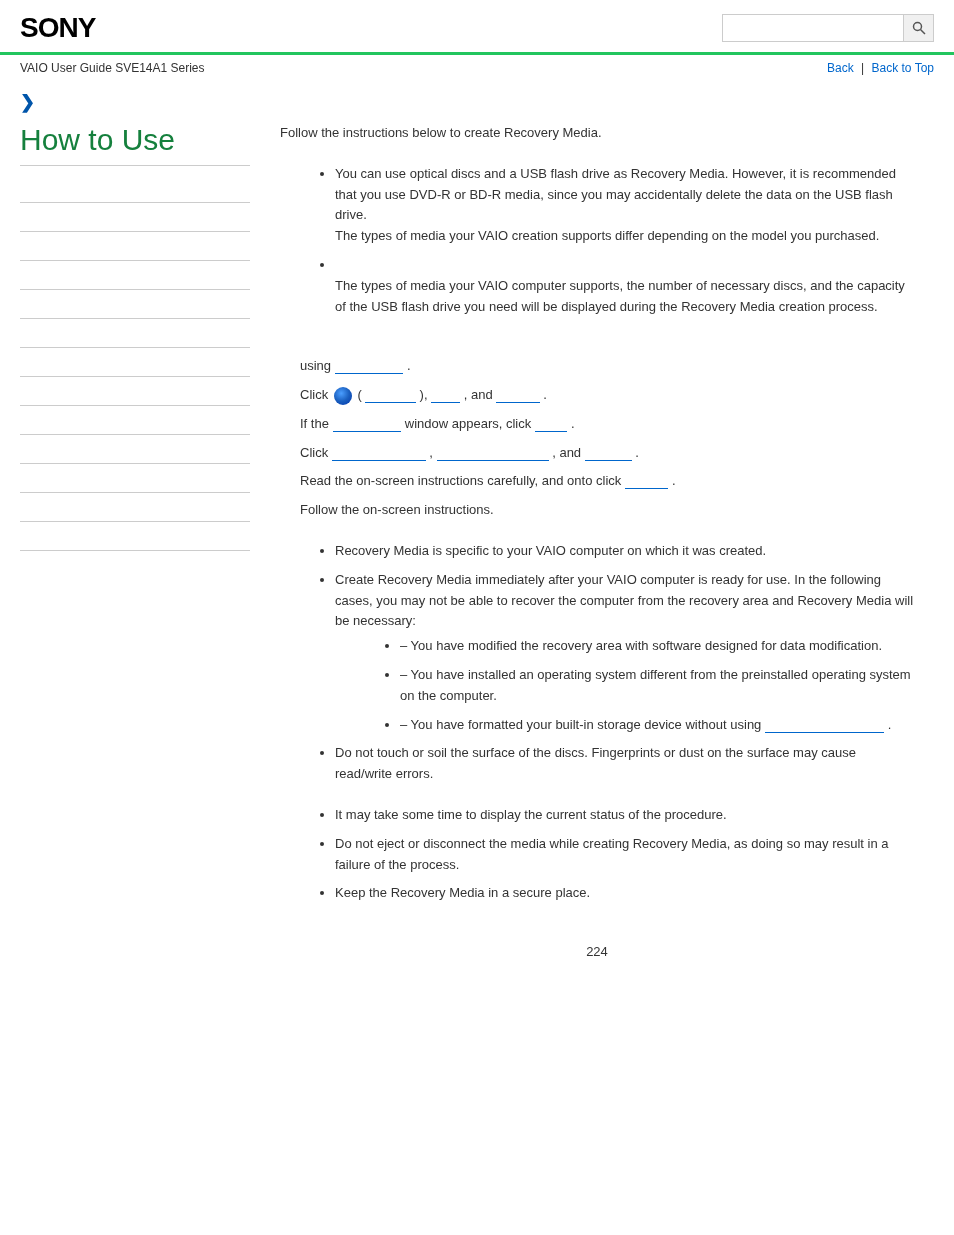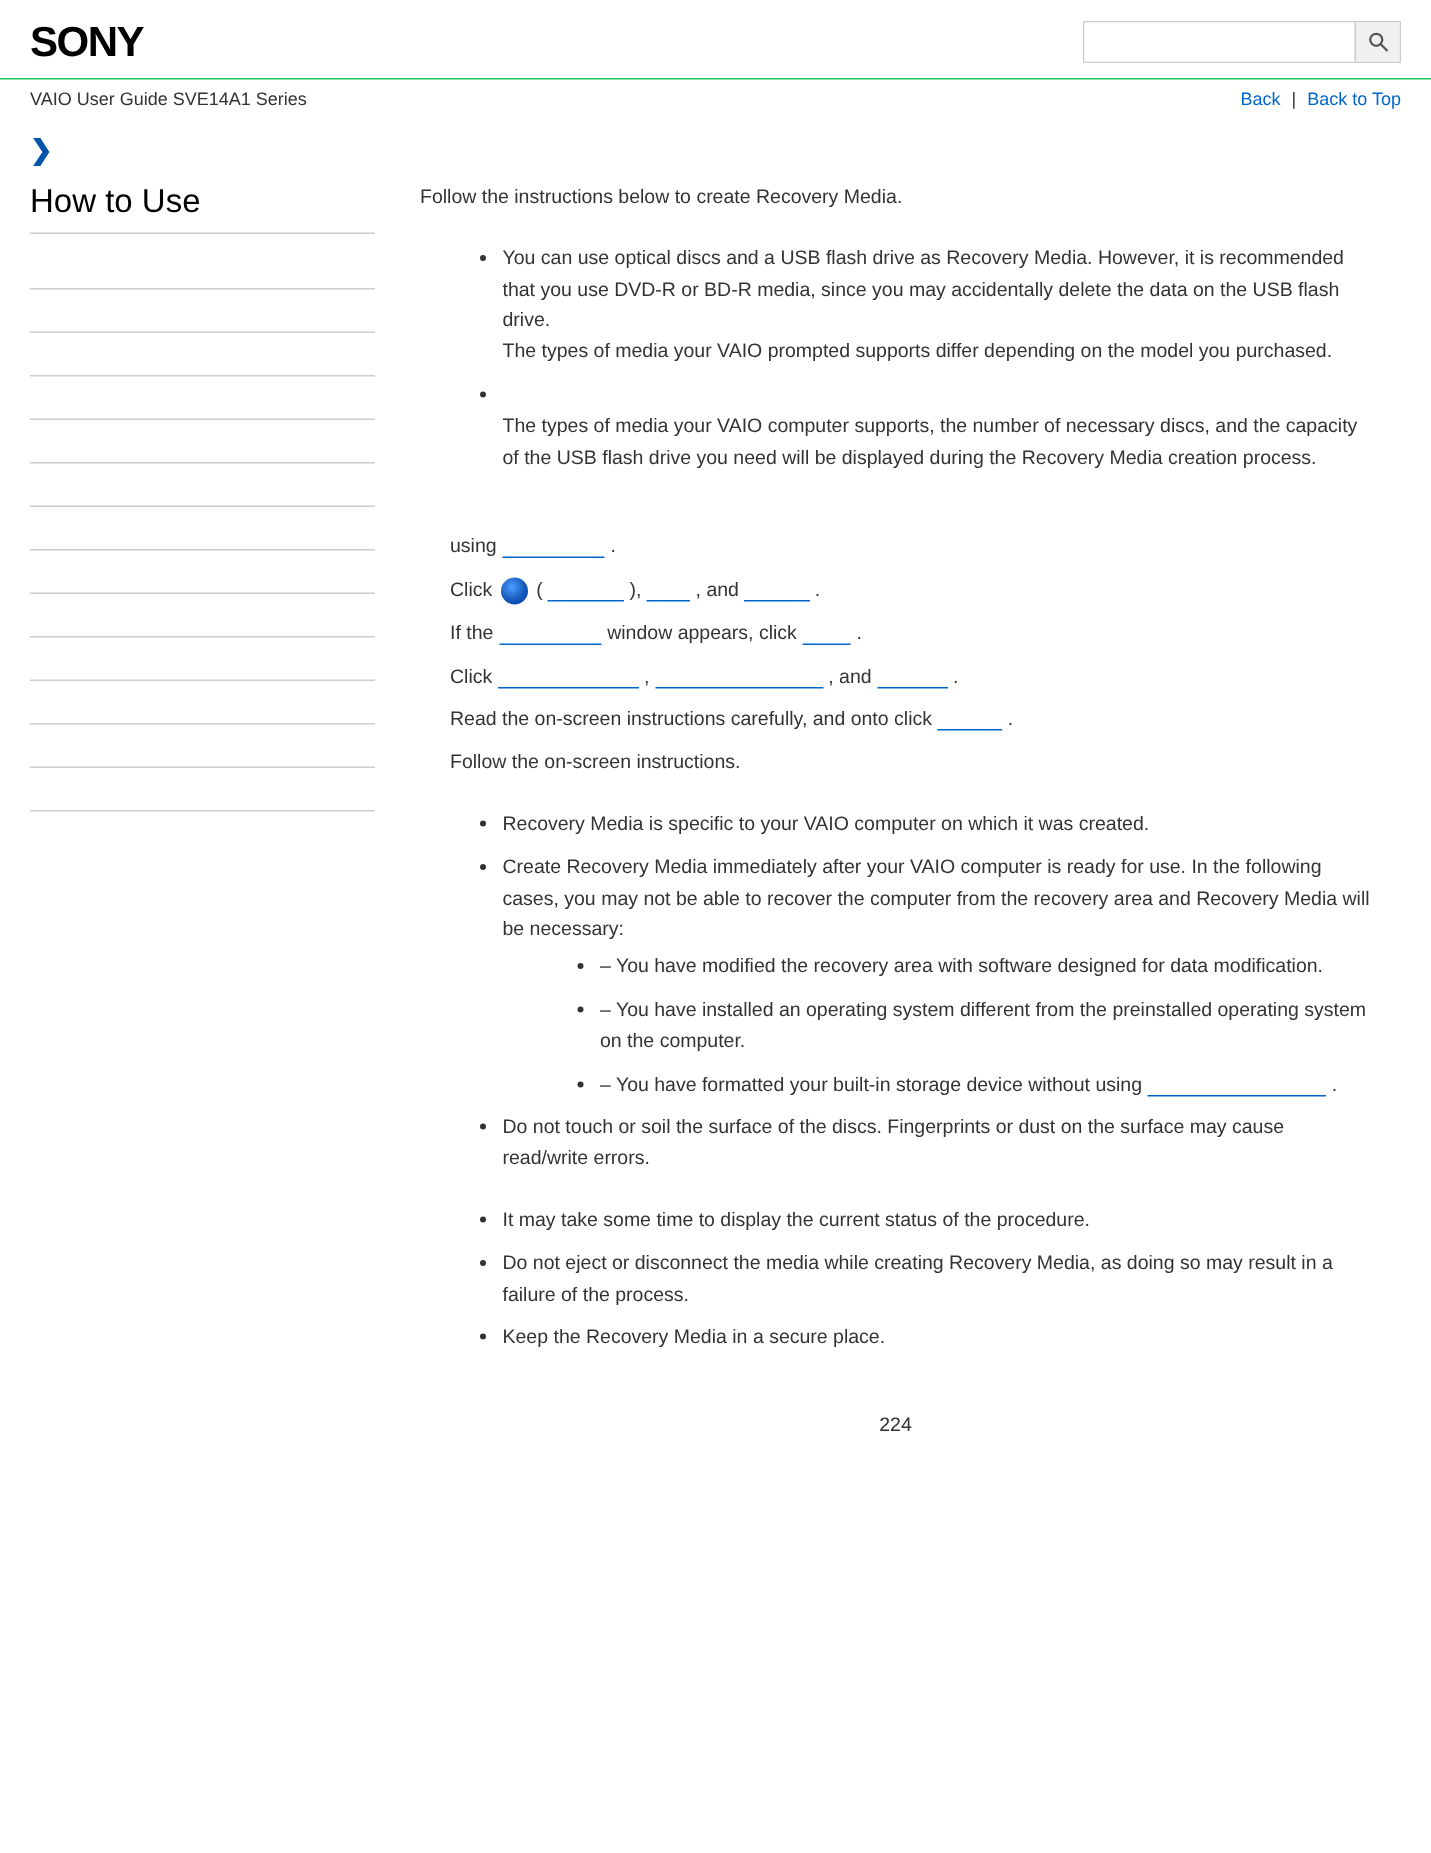--- a/index.html
+++ b/index.html
@@ -11,21 +11,21 @@
       width: 954px;
       min-height: 1235px;
     }
 
     
     .header {
       display: flex;
       align-items: center;
       justify-content: space-between;
       padding: 12px 20px 8px 20px;
-      border-bottom: 1px solid #22c55e;
+      border-bottom: 3px solid #22c55e;
     }
     .sony-logo {
       font-size: 28px;
       font-weight: 900;
       letter-spacing: -1px;
       color: #000;
       font-family: 'Arial Black', Arial, sans-serif;
     }
     .search-box {
       display: flex;
@@ -82,23 +82,23 @@
       padding: 0 20px;
     }
 
     
     .sidebar {
       width: 230px;
       flex-shrink: 0;
       padding-top: 10px;
     }
     .sidebar-title {
-      font-size: 22px;
+      font-size: 30px;
       font-weight: normal;
-      color: #000000;
+      color: #15803d;
       padding-bottom: 8px;
       border-bottom: 1px solid #ccc;
       margin-bottom: 8px;
     }
     .sidebar-item {
       border-bottom: 1px solid #ccc;
       padding: 7px 0;
       font-size: 12px;
       color: #333;
       cursor: pointer;
@@ -223,21 +223,21 @@
 
   <div class="content">
 
     <p class="content-intro">Follow the instructions below to create Recovery Media.</p>
 
     <div class="content-section">
       <ul class="bullet-list">
         <li>
           <span>You can use optical discs and a USB flash drive as Recovery Media. However, it is recommended that you use DVD-R or BD-R media, since you may accidentally delete the data on the USB flash drive.</span>
           <br>
-          <span>The types of media your VAIO prompted supports differ depending on the model you purchased.</span>
+          <span>The types of media your VAIO creation supports differ depending on the model you purchased.</span>
         </li>
         <li>
           <br>
           <span>The types of media your VAIO computer supports, the number of necessary discs, and the capacity of the USB flash drive you need will be displayed during the Recovery Media creation process.</span>
         </li>
       </ul>
     </div>
 
     <div class="content-section indented">
       <p>

